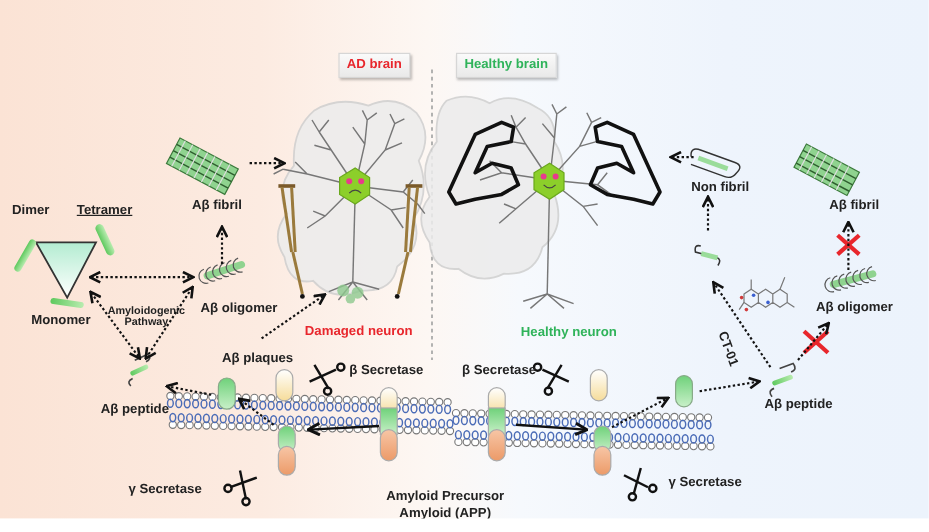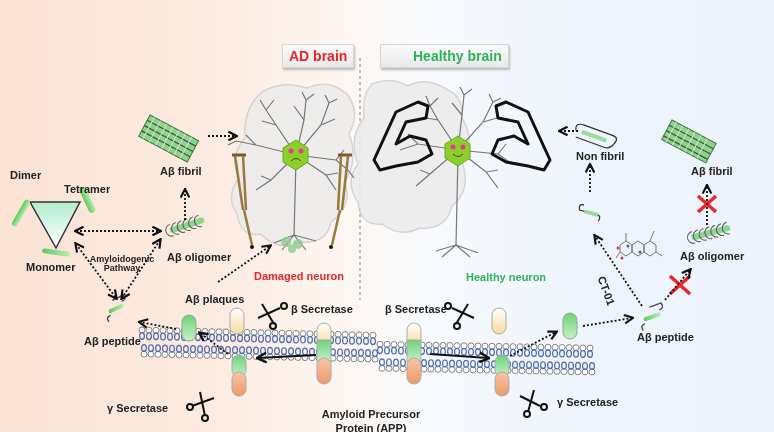--- a/index.html
+++ b/index.html
@@ -3,24 +3,24 @@
 <meta charset="utf-8">
 <style>
   html, body { margin: 0; padding: 0; }
   body { width: 774px; height: 443px; overflow: hidden; background: #ffffff; font-family: "Liberation Sans", sans-serif; }
   #stage { position: relative; width: 774px; height: 432px; overflow: hidden;
     background: linear-gradient(90deg, #fbe3d5 0%, #fcebe1 28%, #fdf7f3 46%, #f6f9fd 56%, #eef4fc 78%, #ecf3fc 100%); }
   svg#diagram { position: absolute; left: 0; top: 0; width: 774px; height: 432px; }
   .lbl { position: absolute; font-weight: bold; color: #222; font-size: 11px; white-space: nowrap; line-height: 1; }
   .lbl.small { font-size: 9px; }
   .lbl.center { text-align: center; }
-  .badge { position: absolute; font-weight: bold; font-size: 14px; padding: 4px 6px; background: linear-gradient(#fafafa,#e9e9e9);
+  .badge { position: absolute; font-weight: bold; font-size: 11px; padding: 4px 6px; background: linear-gradient(#fafafa,#e9e9e9);
     border: 1px solid #d6d6d6; box-shadow: 1px 2px 2px rgba(0,0,0,0.25); line-height: 1; }
   .red { color: #e8262c; }
-  .green { color: #2fb35a; padding-left: 32px; }
+  .green { color: #2fb35a; }
   .rot { transform: rotate(70deg); transform-origin: left top; }
 </style>
 </head>
 <body>
 
 <div id="stage">
 
   <svg id="diagram" viewBox="0 0 774 432">
     <defs>
       <marker id="arr" viewBox="0 0 10 10" refX="8" refY="5" markerWidth="6" markerHeight="6" orient="auto-start-reverse">
@@ -786,37 +786,37 @@
     <g stroke="#111" stroke-width="2" fill="none">
       <line x1="316" y1="355" x2="258" y2="358" marker-end="url(#arr)"></line>
       <line x1="430" y1="354" x2="488" y2="358" marker-end="url(#arr)"></line>
     </g>
   </svg>
 
   <div class="badge red" style="left:282px;top:44px;">AD brain</div>
   <div class="badge green" style="left:380px;top:44px;">Healthy brain</div>
 
   <div class="lbl" style="left:10px;top:170px;">Dimer</div>
-  <div class="lbl" style="left:64px;top:184px;">Tetramer</div>
+  <div class="lbl" style="left:64px;top:170px;text-decoration:underline;">Tetramer</div>
   <div class="lbl" style="left:26px;top:262px;">Monomer</div>
   <div class="lbl small center" style="left:80px;top:243px;width:84px;margin-top:12px;">
     <div>Amyloidogenic</div>
     <div>Pathway</div>
   </div>
   <div class="lbl" style="left:160px;top:166px;">Aβ fibril</div>
   <div class="lbl" style="left:167px;top:252px;">Aβ oligomer</div>
   <div class="lbl" style="left:185px;top:294px;">Aβ plaques</div>
   <div class="lbl" style="left:84px;top:336px;">Aβ peptide</div>
   <div class="lbl red" style="left:254px;top:271px;">Damaged neuron</div>
   <div class="lbl" style="left:291px;top:304px;">β Secretase</div>
   <div class="lbl" style="left:107px;top:403px;">γ Secretase</div>
 
   <div class="lbl center" style="left:312px;top:409px;width:118px;">
     <div>Amyloid Precursor</div>
-    <div style="margin-top:3px;">Protein (APP)</div>
+    <div style="margin-top:3px;">Amyloid (APP)</div>
   </div>
 
   <div class="lbl green" style="left:434px;top:272px;">Healthy neuron</div>
   <div class="lbl" style="left:385px;top:304px;">β Secretase</div>
   <div class="lbl" style="left:557px;top:397px;">γ Secretase</div>
   <div class="lbl" style="left:576px;top:151px;">Non fibril</div>
   <div class="lbl" style="left:691px;top:166px;">Aβ fibril</div>
   <div class="lbl" style="left:680px;top:251px;">Aβ oligomer</div>
   <div class="lbl" style="left:637px;top:332px;">Aβ peptide</div>
   <div class="lbl rot" style="left:606px;top:275px;">CT-01</div>

